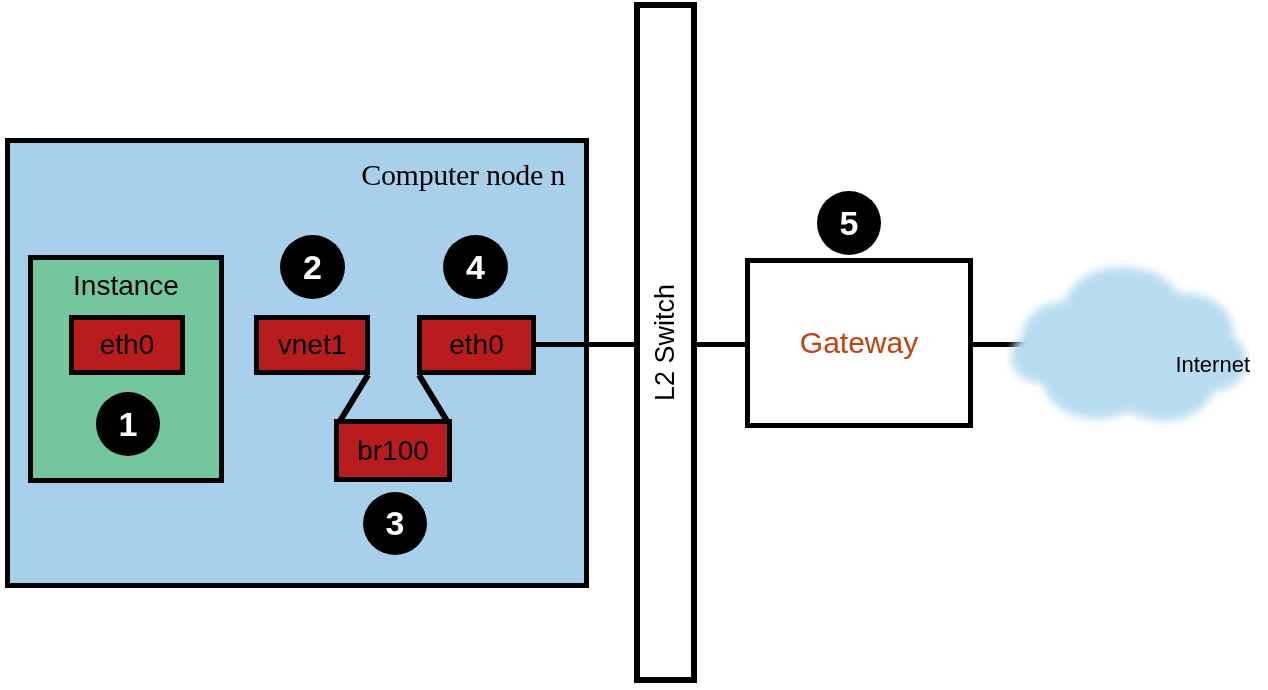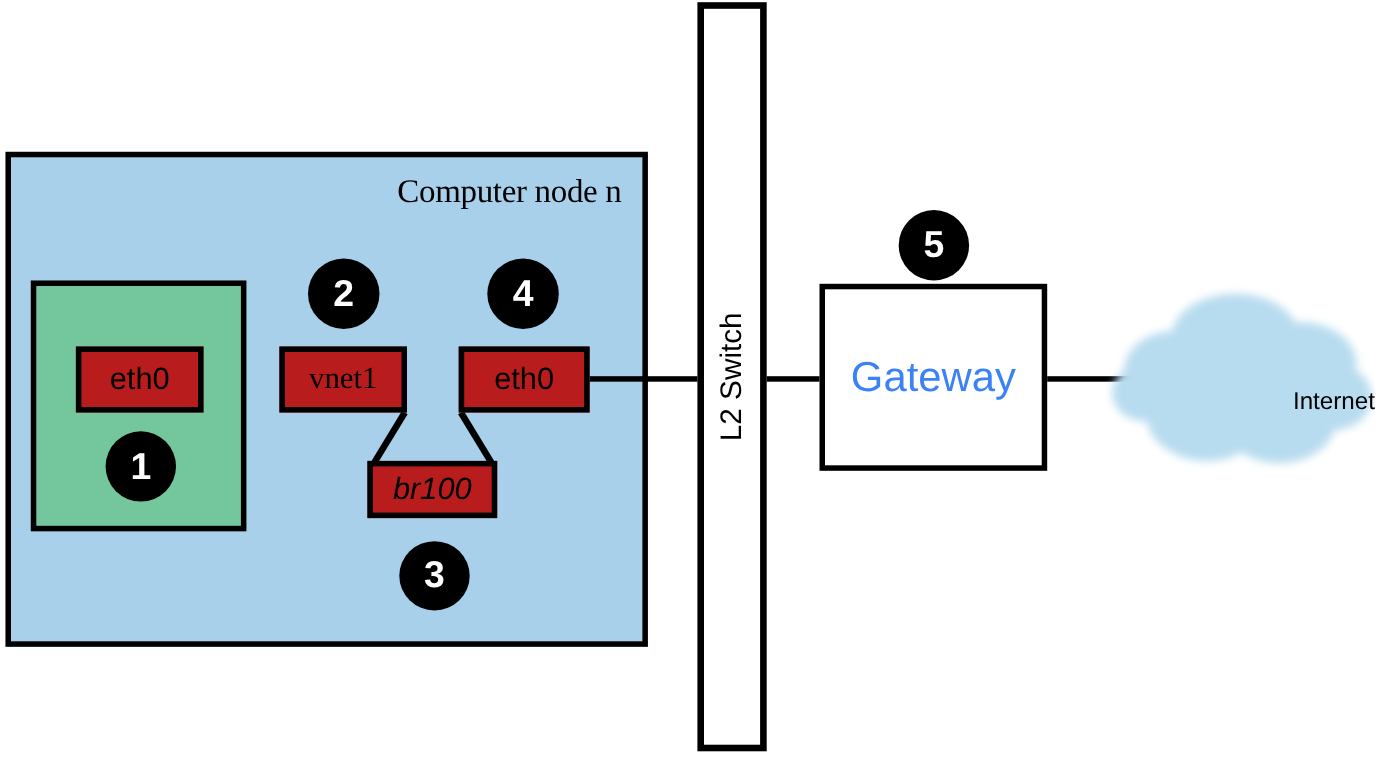--- a/index.html
+++ b/index.html
@@ -59,36 +59,36 @@
     background: #b91c1c;
     border: 5px solid #000000;
     box-sizing: border-box;
     display: flex;
     align-items: center;
     justify-content: center;
     font-size: 28px;
     color: #000000;
   }
   #instance-eth0 { left: 69px;  top: 315px; width: 116px; height: 60px; }
-  #vnet1-box     { left: 254px; top: 315px; width: 116px; height: 60px; font-family: Liberation Serif, serif; }
+  #vnet1-box     { left: 254px; top: 315px; width: 116px; height: 60px; }
   #node-eth0     { left: 417px; top: 315px; width: 119px; height: 60px; }
-  #br100-box     { left: 334px; top: 419px; width: 118px; height: 52px; font-style: italic; }
+  #br100-box     { left: 334px; top: 419px; width: 118px; height: 63px; }
 
   
   #gateway-box {
     left: 745px; top: 258px;
-    width: 207px; height: 170px;
-    background: #ffffff;
-    border: 5px solid #000000;
-    box-sizing: border-box;
-    display: flex;
-    align-items: center;
-    justify-content: center;
-    font-size: 38px;
-    color: #3b82f6;
+    width: 228px; height: 170px;
+    background: #ffffff;
+    border: 5px solid #000000;
+    box-sizing: border-box;
+    display: flex;
+    align-items: center;
+    justify-content: center;
+    font-size: 30px;
+    color: #c2410c;
   }
 
   
   #l2-switch {
     left: 634px; top: 2px;
     width: 63px; height: 681px;
     background: #ffffff;
     border: 6px solid #000000;
     box-sizing: border-box;
   }
@@ -155,20 +155,21 @@
 </style>
 </head>
 <body>
 
 <div id="canvas">
 
   <div class="abs" id="compute-node"></div>
   <div class="abs" id="compute-node-label">Computer node n</div>
 
   <div class="abs" id="instance-box"></div>
+  <div class="abs" id="instance-label">Instance</div>
 
   <svg class="overlay">
     <line x1="368" y1="375" x2="340" y2="421" stroke="#000000" stroke-width="6"></line>
     <line x1="419" y1="375" x2="447" y2="421" stroke="#000000" stroke-width="6"></line>
   </svg>
 
   <div class="abs line" id="line-eth0-switch"></div>
   <div class="abs line" id="line-switch-gw"></div>
   <div class="abs line" id="line-gw-internet"></div>
 

